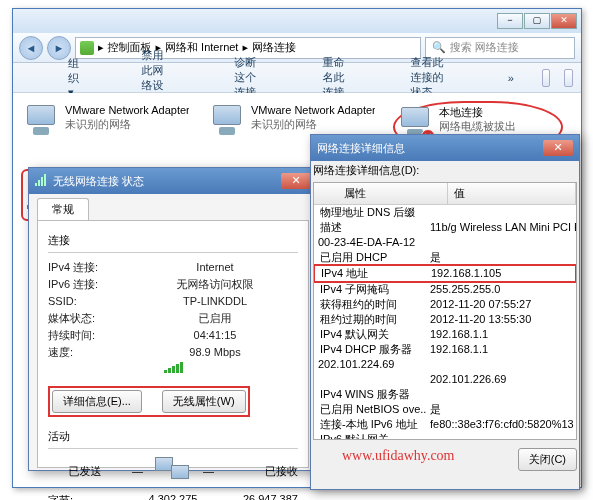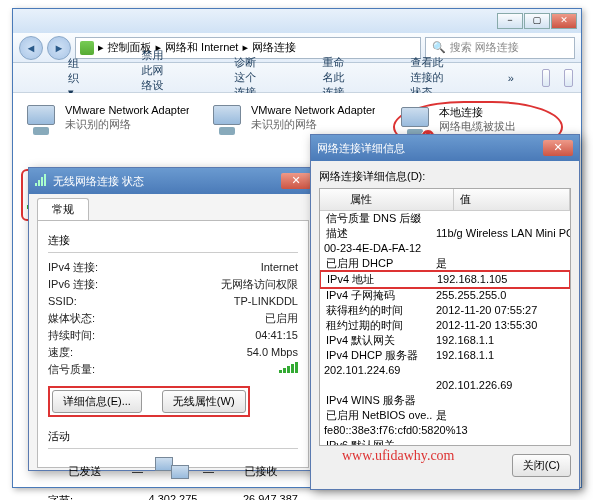--- a/index.html
+++ b/index.html
@@ -47,36 +47,36 @@
 .dlgtitle .icon .bars { display:flex; gap:1px; align-items:flex-end; height:12px;}
 .dlgtitle .icon .bars span { width:2px; background:#afc;}
 .dlgtitle .close { margin-left:auto; width:30px; height:16px; background:linear-gradient(#e98,#c54); color:#fff; text-align:center; font-size:11px; border-radius:2px; line-height:15px;}
 .dlgbody { padding:4px 8px; background:#f4f4f4; height:calc(100% - 26px); }
 .tab { display:inline-block; padding:3px 14px; background:#fff; border:1px solid #bbb; border-bottom:none; border-radius:3px 3px 0 0; }
 .panel { background:#fff; border:1px solid #bbb; padding:8px 10px; height:calc(100% - 20px);}
 .section-h { font-size:11px; margin:4px 0;}
 .hr { height:1px; background:#ccc; margin:2px 0 6px;}
 .kv { display:flex; font-size:11px; line-height:17px;}
 .kv .k { width:84px; color:#222;}
-.kv .v { flex:1; text-align:right; color:#222;}
+.kv .v { flex:1; text-align:center; color:#222;}
 .sigbars { display:inline-flex; gap:1px; align-items:flex-end; height:12px;}
 .sigbars span { width:3px; background:#3a3;}
 .btnrow { display:flex; gap:6px; margin:8px 0;}
 .btnrow.hl { border:2px solid #d33; padding:2px; display:inline-flex;gap:20px;}
 .btn { padding:3px 10px; background:linear-gradient(#fdfdfd,#e4e4e4); border:1px solid #999; border-radius:3px; font-size:11px;}
 .activity { display:flex; align-items:center; gap:10px; margin:6px 0;}
 .pcicon { width:40px; height:32px; position:relative;}
 .pcicon .m1,.pcicon .m2 { width:18px; height:14px; background:linear-gradient(#cde,#9bd); border:1px solid #789; position:absolute;}
 .pcicon .m1 { top:2px; left:2px;} .pcicon .m2 { top:10px; left:18px;}
 .actstats { display:flex; font-size:11px;}
 .actstats > div { flex:1;}
 
 
 .dlg.details { left:310px; top:134px; width:270px; height:356px;}
-.details .dlgbody { background:#f0f0f0; padding:8px; position:relative;}
+.details .dlgbody { background:#f0f0f0; padding:2px; position:relative;}
 .detlabel { font-size:11px; margin-bottom:4px;}
 .listbox { background:#fff; border:1px solid #aaa; height:258px; overflow:hidden; position:relative;}
 .listhead { display:flex; background:linear-gradient(#fdfdfd,#e8e8e8); border-bottom:1px solid #ccc;}
 .listhead div { padding:3px 6px; font-size:11px; border-right:1px solid #ccc;}
 .listhead .c1 { width:110px;margin-left:24px;} .listhead .c2 { flex:1;}
 .listrow { display:flex; font-size:11px; line-height:15px;}
 .listrow.hl { border:2px solid #d33; margin:-1px;}
 .listrow .c1 { width:112px; padding:0 6px; white-space:nowrap; overflow:hidden;}
 .listrow .c2 { flex:1; padding:0 4px; white-space:nowrap; overflow:hidden;}
 .watermark { position:absolute; bottom:36px; left:342px; color:#d33; font-size:14px; font-family:"Times New Roman",serif;}
@@ -208,24 +208,23 @@
       <div class="kv">
           <span class="k">媒体状态:</span>
           <span class="v">已启用</span>
         </div>
       <div class="kv">
           <span class="k">持续时间:</span>
           <span class="v">04:41:15</span>
         </div>
       <div class="kv">
           <span class="k">速度:</span>
-          <span class="v">54.0 Mbps</span>
-        </div>
-      <div class="kv">
-          <span class="k">信号质量:</span>
+          <span class="v">98.9 Mbps</span>
+        </div>
+      <div class="kv">
           <span class="v"><span class="sigbars">
               <span style="height:3px"></span>
               <span style="height:5px"></span>
               <span style="height:7px"></span>
               <span style="height:9px"></span>
               <span style="height:11px"></span>
             </span></span>
         </div>
       <div class="btnrow hl">
         <span class="btn">详细信息(E)...</span>
@@ -234,21 +233,21 @@
       <div class="section-h">活动</div>
       <div class="hr"></div>
       <div class="activity">
         <span style="flex:1;text-align:center">已发送</span>
         <span>—</span>
         <div class="pcicon">
             <div class="m1"></div>
             <div class="m2"></div>
           </div>
         <span>—</span>
-        <span style="flex:1;text-align:center">已接收</span>
+        <span style="flex:1;text-align:right">已接收</span>
       </div>
       <div class="actstats">
         <div>字节:</div>
         <div style="text-align:center">4,302,275</div>
         <div style="text-align:right">26,947,387</div>
       </div>
       
       
     </div>
   </div>
@@ -261,21 +260,21 @@
   </div>
   <div class="dlgbody">
     <div class="detlabel">网络连接详细信息(D):</div>
     <div class="listbox">
       <div class="listhead">
           <div class="c1">属性</div>
           <div class="c2">值</div>
         </div>
       <div id="rows">
           <div class="listrow">
-            <div class="c1">信号质量 DNS 后缀</div>
+            <div class="c1">物理地址 DNS 后缀</div>
             <div class="c2"></div>
           </div>
           <div class="listrow">
             <div class="c1">描述</div>
             <div class="c2">11b/g Wireless LAN Mini PCI Ex</div>
           </div>
           <div class="listrow">
             <div class="c2">00-23-4E-DA-FA-12</div>
           </div>
           <div class="listrow">
@@ -315,20 +314,21 @@
           </div>
           <div class="listrow">
             <div class="c1">IPv4 WINS 服务器</div>
             <div class="c2"></div>
           </div>
           <div class="listrow">
             <div class="c1">已启用 NetBIOS ove...</div>
             <div class="c2">是</div>
           </div>
           <div class="listrow">
+            <div class="c1">连接-本地 IPv6 地址</div>
             <div class="c2">fe80::38e3:f76:cfd0:5820%13</div>
           </div>
           <div class="listrow">
             <div class="c1">IPv6 默认网关</div>
             <div class="c2"></div>
           </div>
         </div>
     </div>
     <div style="display:flex;justify-content:flex-end;margin-top:8px">
         <span class="btn">关闭(C)</span>

